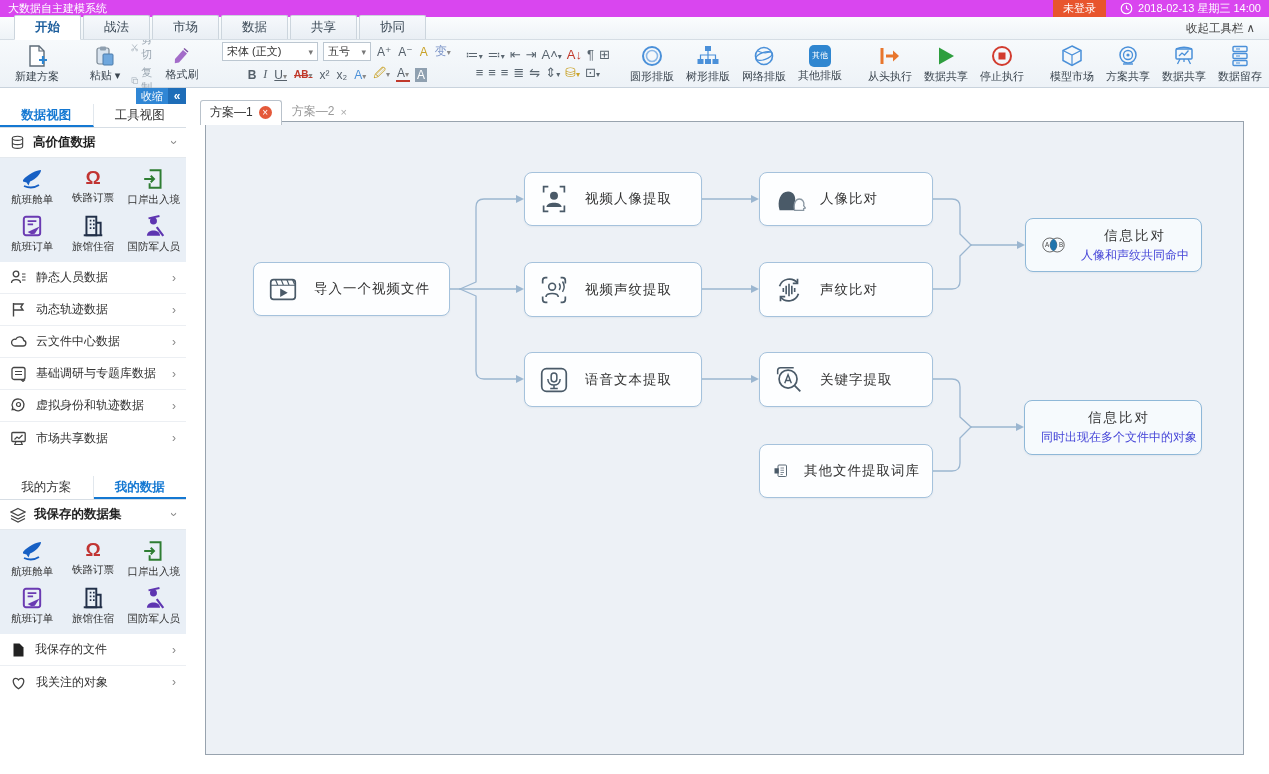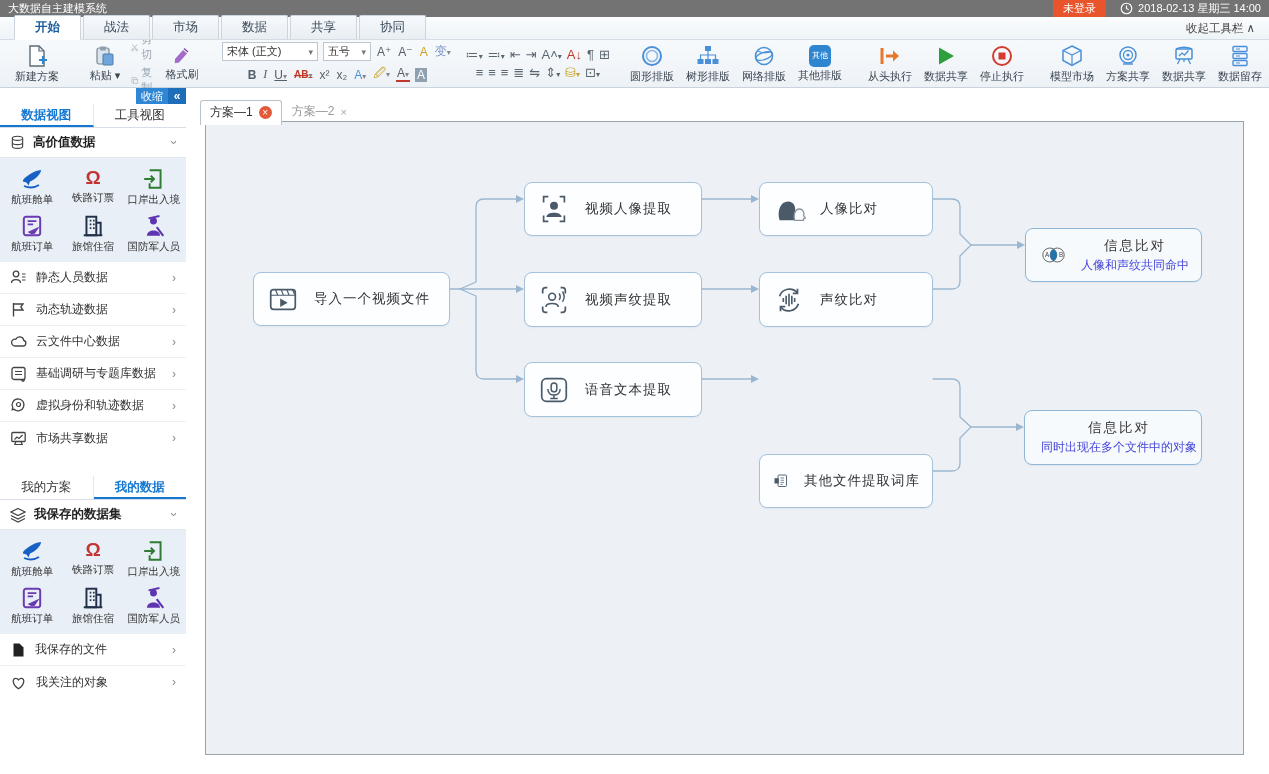--- a/index.html
+++ b/index.html
@@ -1,20 +1,20 @@
 <!DOCTYPE html>
 <html><head>
 <meta charset="utf-8">
 <style>
   * { margin:0; padding:0; box-sizing:border-box; }
   html,body { width:1269px; height:774px; overflow:hidden; background:#fff;
     font-family:"Liberation Sans","DejaVu Sans",sans-serif; }
 
   
-  .titlebar { height:17px; background:#737373; color:#fff; display:flex;
+  .titlebar { height:17px; background:#d946ef; color:#fff; display:flex;
     align-items:center; font-size:11px; padding:0 8px; }
   .titlebar .spacer { flex:1; }
   .login-badge { background:#e8552d; color:#fff; padding:1px 10px; font-size:11px;
     height:17px; display:flex; align-items:center; margin-right:14px; }
   .clock { display:flex; align-items:center; gap:5px; }
 
   
   .tabstrip { height:23px; background:linear-gradient(#fbfdfe,#eef3f7);
     border-bottom:1px solid #d5dde4; display:flex; align-items:flex-end; padding-left:14px; position:relative; }
   .rtab { font-size:12.5px; color:#3c4a57; padding:3px 20px; border:1px solid transparent;
@@ -82,21 +82,21 @@
     padding:3px 9px 4px; border:1px solid transparent; border-bottom:none; border-radius:3px 3px 0 0;text-align:center; }
   .ctab.active { background:#fff; color:#333; border-color:#b9c2cb; margin-bottom:-1px; }
   .ctab .close { color:#aaa; font-size:11px; line-height:12px; }
   .ctab.active .close { background:#e4593a; color:#fff; width:13px; height:13px; border-radius:50%;
     display:flex; align-items:center; justify-content:center; font-size:10px; }
   .canvas { position:absolute; left:19px; top:33px; width:1039px; height:634px;
     border:1px solid #98a3ae; background:#edf1f6; }
   .canvas svg.wires { position:absolute; left:0; top:0; }
   .node { position:absolute; display:flex; align-items:center; gap:14px;
     background:#fdfeff; border:1px solid #a5c2dc; border-radius:8px; padding:0 12px;
-    box-shadow:0 1px 2px rgba(40,70,100,.06);margin-top:10px; }
+    box-shadow:0 1px 2px rgba(40,70,100,.06); }
   .node .nlabel { font-size:13.5px; color:#333; letter-spacing:1px; white-space:nowrap; }
   .node.info { border-color:#8fb8d8; background:#f6fafd; justify-content:center; gap:12px; }
   .node.info .ntext { display:flex; flex-direction:column; align-items:center; gap:2px; }
   .node.info .nlabel { letter-spacing:2px; }
   .node.info .nsub { font-size:12px; color:#4646d8; white-space:nowrap; }
 </style>
 </head>
 <body>
 
 <div class="titlebar">
@@ -626,20 +626,29 @@
         <svg width="34" height="34" viewBox="0 0 36 36">
             <path d="M8,14 a11,11 0 0 1 19,-3.5" fill="none" stroke="#4a5a68" stroke-width="1.8"></path>
             <path d="M27,6 v5 h-5" fill="none" stroke="#4a5a68" stroke-width="1.8"></path>
             <path d="M28,22 a11,11 0 0 1 -19,3.5" fill="none" stroke="#4a5a68" stroke-width="1.8"></path>
             <path d="M9,30 v-5 h5" fill="none" stroke="#4a5a68" stroke-width="1.8"></path>
             <path d="M12,16 v4 M15,13.5 v9 M18,11.5 v13 M21,13.5 v9 M24,16 v4" stroke="#4a5a68" stroke-width="1.7" fill="none"></path>
           </svg>
         <span class="nlabel">声纹比对</span>
       </div>
 
+      <div class="node" style="left:553px;top:230px;width:174px;height:55px;">
+        <svg width="34" height="34" viewBox="0 0 36 36">
+            <path d="M6,12 V8 Q6,5 9,5 h14" fill="none" stroke="#4a5a68" stroke-width="1.6"></path>
+            <circle cx="17" cy="17" r="9.5" fill="none" stroke="#4a5a68" stroke-width="1.8"></circle>
+            <path d="M24,24 l6,6" stroke="#4a5a68" stroke-width="1.9" fill="none"></path>
+            <path d="M13.5,21.5 l3.5,-9 3.5,9 M14.8,18.6 h4.4" fill="none" stroke="#4a5a68" stroke-width="1.5"></path>
+          </svg>
+        <span class="nlabel">关键字提取</span>
+      </div>
 
       <div class="node" style="left:553px;top:322px;width:174px;height:54px;">
         <svg width="34" height="34" viewBox="0 0 36 36">
             <rect x="12" y="6" width="17" height="23" rx="2" fill="none" stroke="#4a5a68" stroke-width="1.8"></rect>
             <path d="M17,12 h7 M17,16.5 h7 M17,21 h7 M17,25 h4.5" stroke="#4a5a68" stroke-width="1.4" fill="none"></path>
             <rect x="5" y="12.5" width="8.5" height="10.5" fill="#4a5a68"></rect>
           </svg>
         <span class="nlabel">其他文件提取词库</span>
       </div>
 

